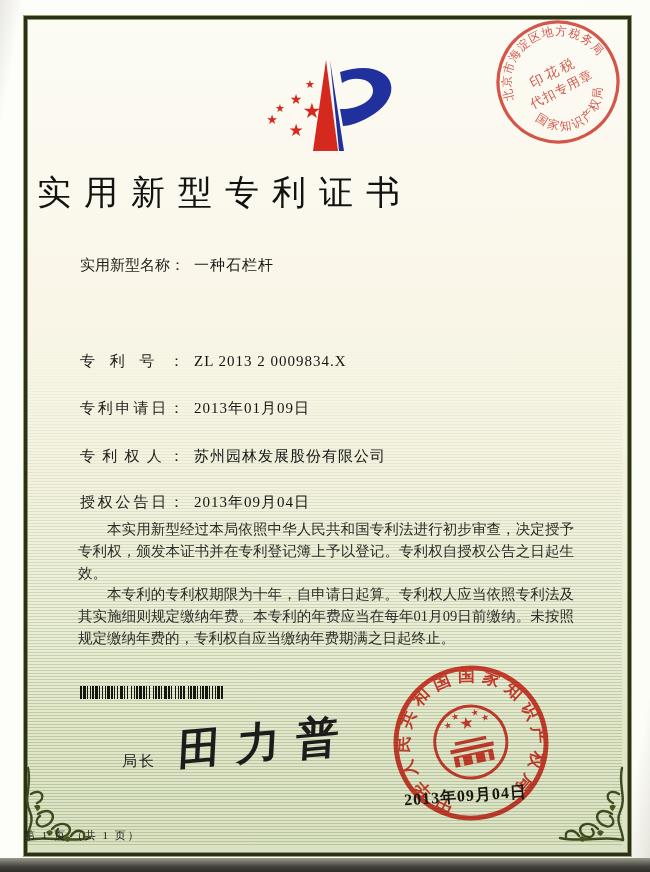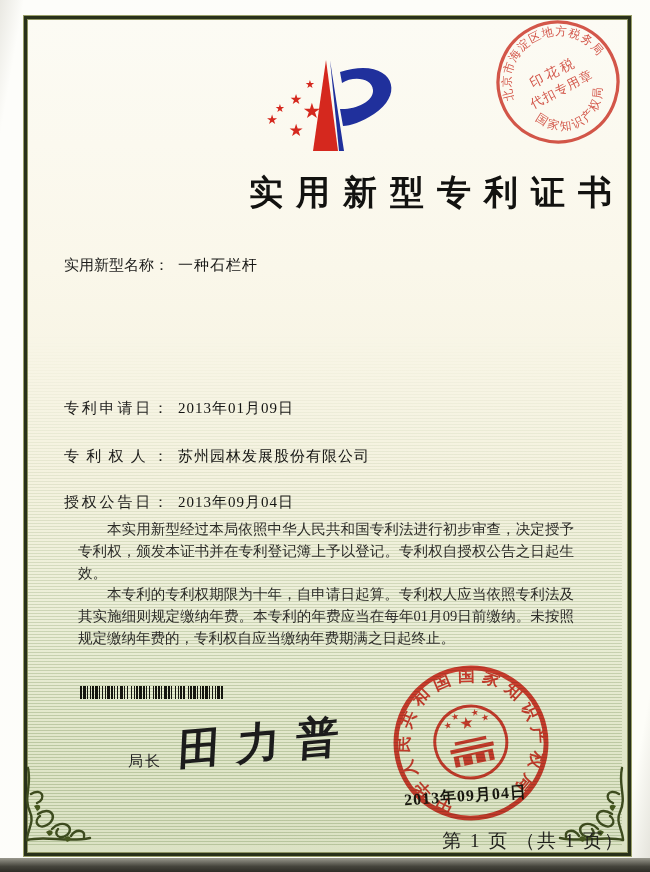--- a/index.html
+++ b/index.html
@@ -20,44 +20,44 @@
         -webkit-mask-image:linear-gradient(to bottom,transparent 0%,transparent 38%,rgba(0,0,0,.35) 55%,rgba(0,0,0,.75) 72%,#000 88%);
         mask-image:linear-gradient(to bottom,transparent 0%,transparent 38%,rgba(0,0,0,.35) 55%,rgba(0,0,0,.75) 72%,#000 88%);}
   .corner-orn{position:absolute;width:84px;height:84px;pointer-events:none;}
   .corner-orn.bl{left:16px;top:766px;}
   .corner-orn.br{left:550px;top:766px;transform:scaleX(-1);}
   
   .cert-number{position:absolute;left:55px;top:66px;font-size:15px;letter-spacing:3px;color:#2a2a28;}
   .logo{position:absolute;left:252px;top:52px;width:156px;height:112px;}
   .tax-stamp{position:absolute;left:492px;top:16px;width:132px;height:132px;
         transform:rotate(-27deg);opacity:.85;mix-blend-mode:multiply;}
-  .title{position:absolute;left:24px;top:170px;width:601px;text-align:right;
-        font-size:34px;font-weight:bold;letter-spacing:13px;color:#121210;text-indent:13px;}
+  .title{position:absolute;left:24px;top:170px;width:601px;text-align:left;
+        font-size:34px;font-weight:normal;letter-spacing:13px;color:#121210;text-indent:13px;}
   
-  .field-row{position:absolute;left:64px;font-size:15px;color:#17171五5;white-space:nowrap;color:#171715;}
+  .field-row{position:absolute;left:80px;font-size:15px;color:#17171五5;white-space:nowrap;color:#171715;}
   .field-label{display:inline-block;width:104px;text-align:justify;text-align-last:justify;
         -moz-text-align-last:justify;color:#1c1c1a;}
   .field-value{margin-left:10px;letter-spacing:1px;color:#141412;}
   
   .body-text{position:absolute;left:78px;top:519px;width:496px;
         font-size:14.5px;line-height:21.8px;color:#2c2c28;text-align:justify;}
   .body-text p{margin:0;text-indent:2em;}
   
   .barcode{position:absolute;left:80px;top:686px;height:13px;font-size:0;white-space:nowrap;}
   
-  .sig-title{position:absolute;left:122px;top:752px;font-size:15px;letter-spacing:2px;color:#222;margin-left:6px;}
+  .sig-title{position:absolute;left:122px;top:752px;font-size:15px;letter-spacing:2px;color:#222;}
   .sig-name{position:absolute;left:178px;top:714px;font-size:43px;font-weight:bold;
         letter-spacing:16px;color:#1c1c1c;transform:rotate(-5deg) skewX(-8deg);}
   
   .seal{position:absolute;left:390px;top:662px;width:162px;height:162px;
         transform:rotate(-12deg);opacity:.92;mix-blend-mode:multiply;}
   .seal-date{position:absolute;left:404px;top:786px;font-size:16px;font-weight:bold;
         letter-spacing:1px;color:#17170f;transform:rotate(-4deg);}
-  .footer{position:absolute;left:24px;top:828px;width:601px;text-align:right;
-        font-size:19px;letter-spacing:2px;color:#23231f;}
+  .footer{position:absolute;left:24px;top:828px;width:601px;text-align:left;
+        font-size:11px;letter-spacing:2px;color:#23231f;}
 </style>
 </head>
 <body>
 
 <div class="page">
 
   <div class="frame"></div>
   <div class="guilloche"></div>
 
   <svg class="corner-orn bl" viewBox="0 0 84 84">
@@ -120,20 +120,23 @@
     </text>
     <text x="65" y="59" font-size="13.5" fill="#cf3a2e" text-anchor="middle" letter-spacing="3">印花税</text>
     <text x="65" y="77" font-size="12.5" fill="#cf3a2e" text-anchor="middle" letter-spacing="1">代扣专用章</text>
   </svg>
 
   <div class="title">实用新型专利证书</div>
 
   <div class="field-row" style="top:256px">
     <span class="field-label">实用新型名称：</span><span class="field-value">一种石栏杆</span>
   </div>
+  <div class="field-row" style="top:352px">
+    <span class="field-label">专利号：</span><span class="field-value">ZL 2013 2 0009834.X</span>
+  </div>
   <div class="field-row" style="top:399px">
     <span class="field-label">专利申请日：</span><span class="field-value">2013年01月09日</span>
   </div>
   <div class="field-row" style="top:447px">
     <span class="field-label">专利权人：</span><span class="field-value">苏州园林发展股份有限公司</span>
   </div>
   <div class="field-row" style="top:493px">
     <span class="field-label">授权公告日：</span><span class="field-value">2013年09月04日</span>
   </div>
 

